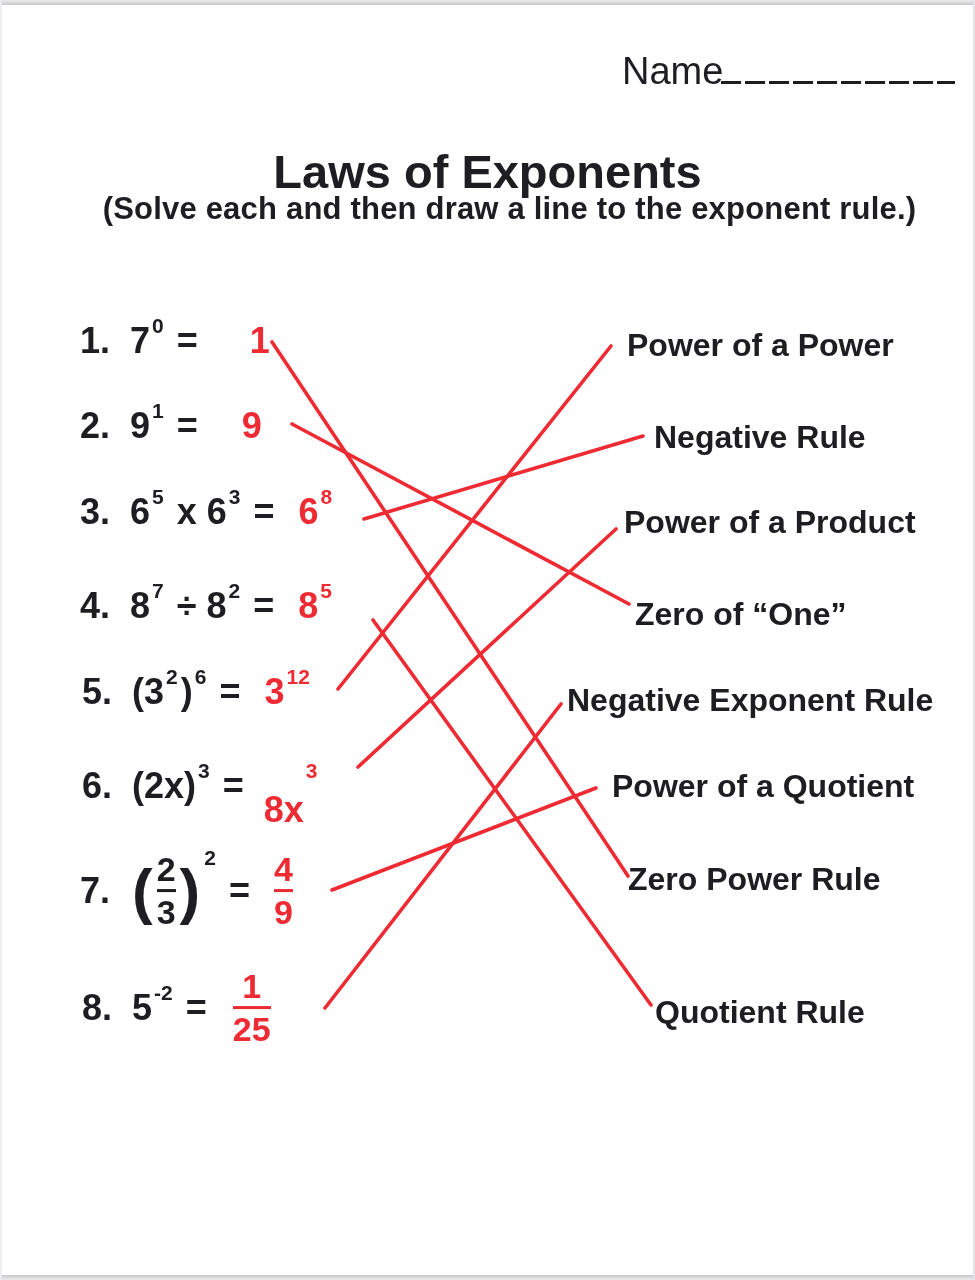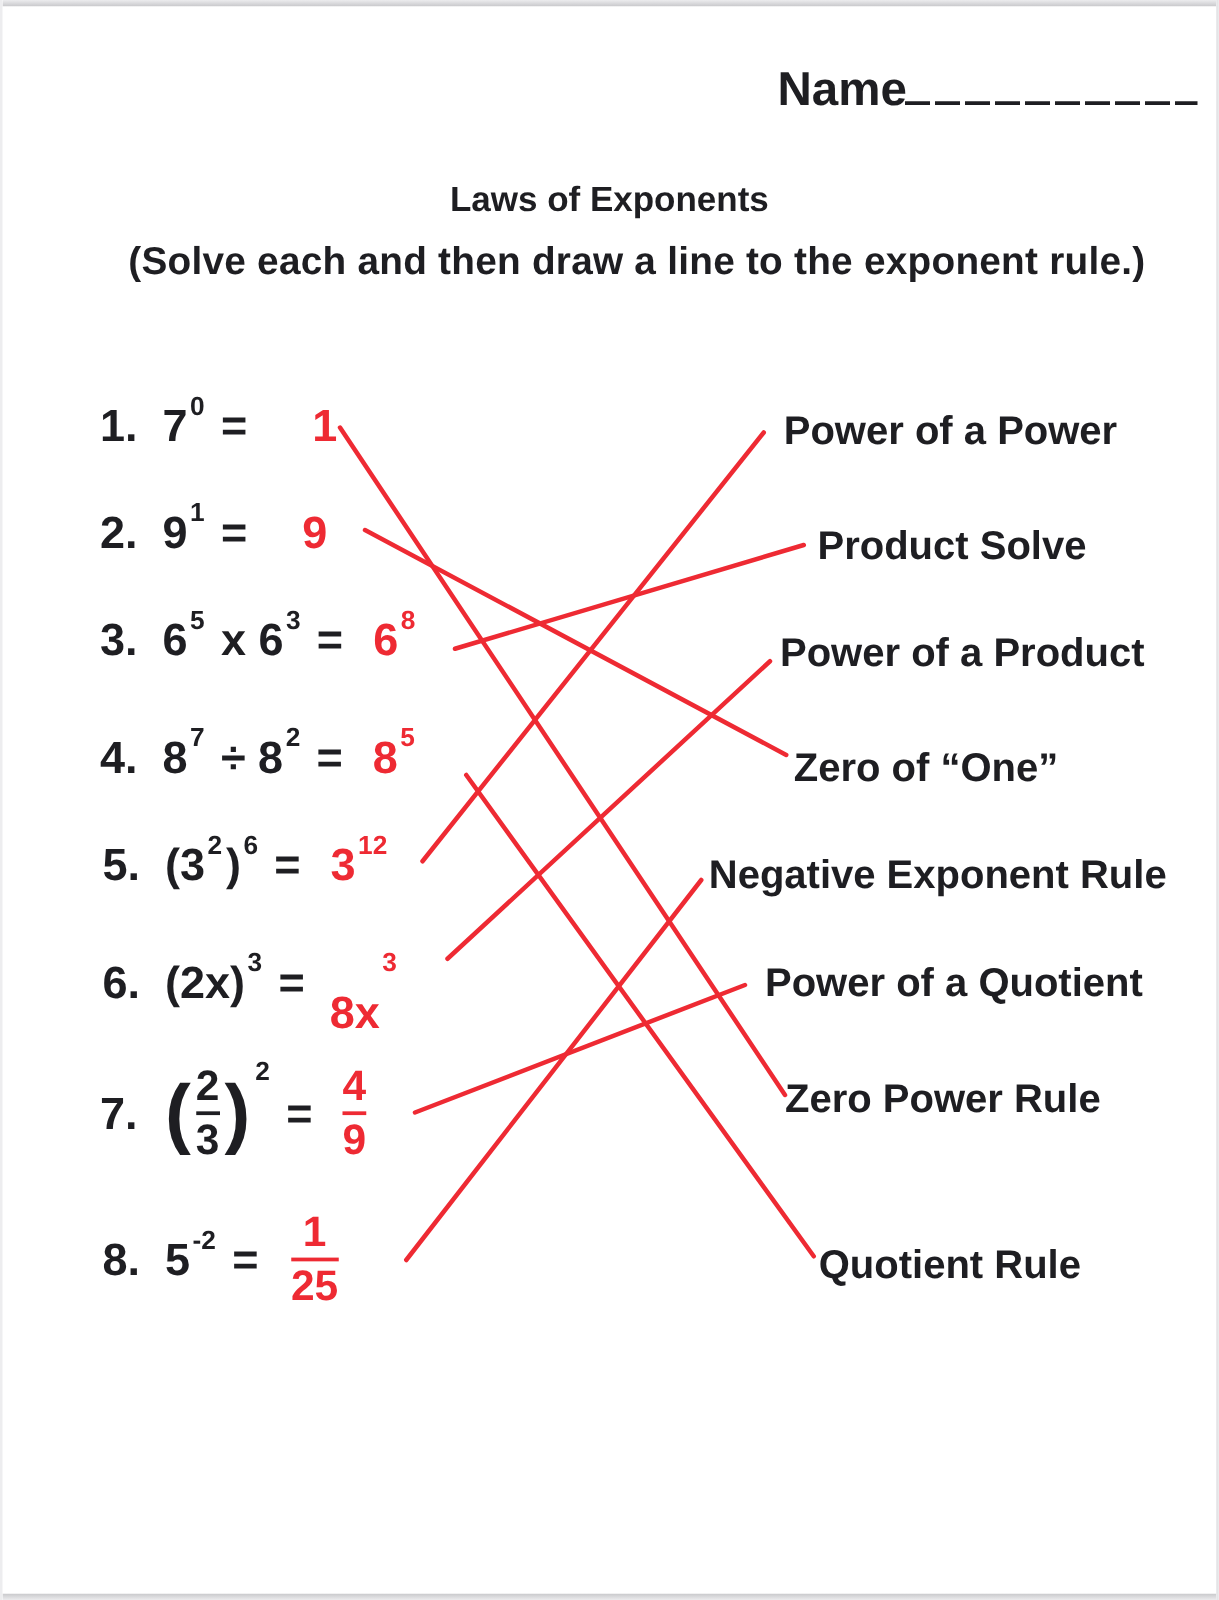--- a/index.html
+++ b/index.html
@@ -7,28 +7,28 @@
     width:975px;height:1280px;position:relative;background:#ffffff;
     font-family:"Liberation Sans","DejaVu Sans",sans-serif;
     overflow:hidden;
     border-left:2px solid #ededef;border-right:2px solid #e4e4e6;box-sizing:border-box;
   }
   .edge{position:absolute;left:0;right:0;height:5px;z-index:5;}
   .edge.top{top:0;background:linear-gradient(#ececee,#c9c9cc);}
   .edge.bottom{bottom:0;background:linear-gradient(#c9c9cc,#ececee);}
 
   .name-row{position:absolute;left:620px;top:50px;white-space:nowrap;}
-  .name-label{font-size:38px;font-weight:bold;color:var(--ink);}
+  .name-label{font-size:38px;font-weight:normal;color:var(--ink);}
   .name-line{
     display:inline-block;width:234px;height:34px;margin-left:-2px;vertical-align:baseline;
     background:repeating-linear-gradient(90deg,var(--ink) 0 20px,transparent 20px 24px) bottom left / 100% 3.5px no-repeat;
   }
 
   .title{position:absolute;left:0;right:0;top:144px;text-align:center;
-    font-size:28px;font-weight:bold;color:var(--ink);}
+    font-size:47px;font-weight:bold;color:var(--ink);}
   .subtitle{position:absolute;left:0;right:0;top:191px;text-align:center;
     font-size:31px;font-weight:bold;color:var(--ink);letter-spacing:0.2px;padding-left:44px;}
 
   .prob{position:absolute;transform:translateY(-50%);display:flex;align-items:center;
     white-space:pre;color:var(--ink);}
   .pnum{font-size:36px;font-weight:bold;min-width:50px;display:inline-block;}
   .txt{font-size:36px;font-weight:bold;}
   .sup{font-size:21px;font-weight:bold;position:relative;top:-15px;margin:0 3px 0 2px;}
   .prob-7 .sup{top:-33px;}
   .bigp{font-size:62px;font-weight:bold;line-height:0.9;margin:0 2px;}
@@ -60,21 +60,21 @@
     <div class="prob prob-2" style="left: 78px; top: 426px;"><span class="pnum">2.</span><span class="txt">9</span><span class="sup">1</span><span class="txt"> = </span><span class="txt red" style="margin-left: 34px;">9</span></div>
     <div class="prob prob-3" style="left: 78px; top: 512px;"><span class="pnum">3.</span><span class="txt">6</span><span class="sup">5</span><span class="txt"> x </span><span class="txt">6</span><span class="sup">3</span><span class="txt"> = </span><span class="txt red" style="margin-left: 14px;">6</span><span class="sup red">8</span></div>
     <div class="prob prob-4" style="left: 78px; top: 606px;"><span class="pnum">4.</span><span class="txt">8</span><span class="sup">7</span><span class="txt"> ÷ </span><span class="txt">8</span><span class="sup">2</span><span class="txt"> = </span><span class="txt red" style="margin-left: 14px;">8</span><span class="sup red">5</span></div>
     <div class="prob prob-5" style="left: 80px; top: 692px;"><span class="pnum">5.</span><span class="txt">(3</span><span class="sup">2</span><span class="txt">)</span><span class="sup">6</span><span class="txt"> = </span><span class="txt red" style="margin-left: 14px;">3</span><span class="sup red">12</span></div>
     <div class="prob prob-6" style="left: 80px; top: 786px;"><span class="pnum">6.</span><span class="txt">(2x)</span><span class="sup">3</span><span class="txt"> = </span><span class="txt red" style="margin-left: 10px; margin-top: 48px;">8x</span><span class="sup red">3</span></div>
     <div class="prob prob-7" style="left: 78px; top: 891px;"><span class="pnum">7.</span><span class="bigp">(</span><span class="frac"><span class="fnum">2</span><span class="fbar"></span><span class="fden">3</span></span><span class="bigp">)</span><span class="sup">2</span><span class="txt"> = </span><span class="frac red" style="margin-left: 12px;"><span class="fnum">4</span><span class="fbar"></span><span class="fden">9</span></span></div>
     <div class="prob prob-8" style="left: 80px; top: 1008px;"><span class="pnum">8.</span><span class="txt">5</span><span class="sup">-2</span><span class="txt"> = </span><span class="frac red" style="margin-left: 14px;"><span class="fnum">1</span><span class="fbar"></span><span class="fden">25</span></span></div>
   </div>
 <div>
     <div class="rule" style="left: 625px; top: 345px;">Power of a Power</div>
-    <div class="rule" style="left: 652px; top: 437px;">Product Solve</div>
+    <div class="rule" style="left: 652px; top: 437px;">Negative Rule</div>
     <div class="rule" style="left: 622px; top: 522px;">Power of a Product</div>
     <div class="rule" style="left: 633px; top: 614px;">Zero of “One”</div>
     <div class="rule" style="left: 565px; top: 700px; text-align: right;">Negative Exponent Rule</div>
     <div class="rule" style="left: 610px; top: 786px;">Power of a Quotient</div>
     <div class="rule" style="left: 626px; top: 879px;">Zero Power Rule</div>
     <div class="rule" style="left: 653px; top: 1012px;">Quotient Rule</div>
   </div>
 
 <svg class="lines" viewBox="0 0 975 1280">
     <line x1="270" y1="342" x2="626" y2="876" stroke="#ee2a33" stroke-width="3.6" stroke-linecap="round"></line>

